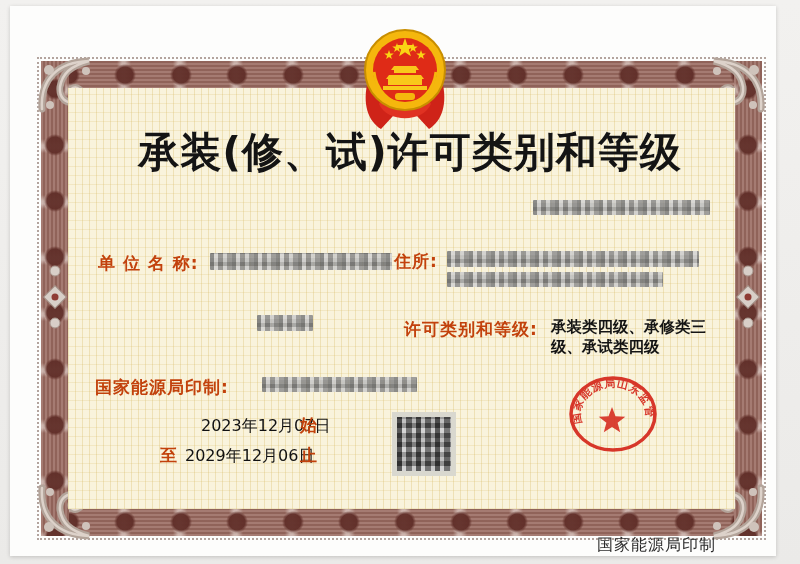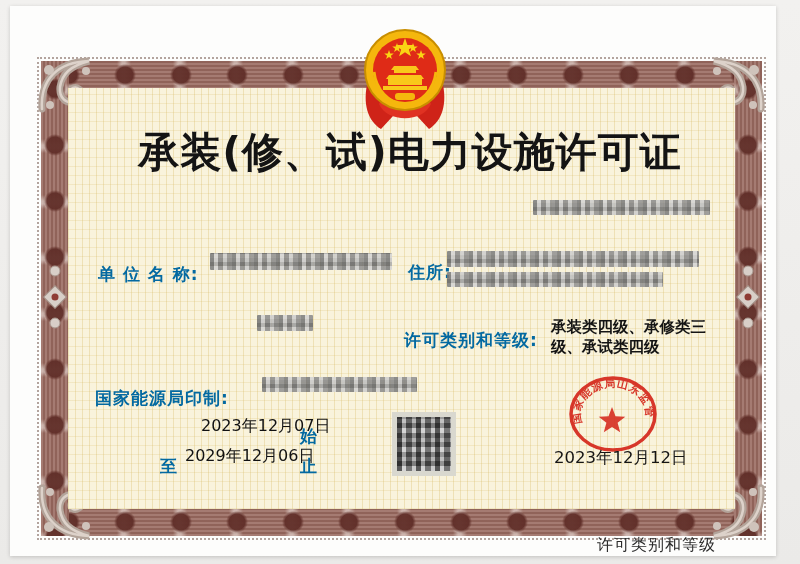--- a/index.html
+++ b/index.html
@@ -44,21 +44,21 @@
   .field-area { position:absolute; left:58px; top:82px; width:667px; height:421px;
     background-color:#f9f3dc;
     background-image:
       repeating-linear-gradient(90deg, rgba(213,182,92,.30) 0 1.5px, rgba(0,0,0,0) 1.5px 7px),
       repeating-linear-gradient(0deg, rgba(213,182,92,.20) 0 1.5px, rgba(0,0,0,0) 1.5px 9px); }
 
   
   .abs { position:absolute; }
   .title { left:110px; top:119px; width:580px; text-align:center;
            font-size:41px; font-weight:bold; color:#141414; letter-spacing:1px; }
-  .lbl { font-size:17px; font-weight:bold; color:#0369a1; letter-spacing:1px;margin-top:11px; }
+  .lbl { font-size:17px; font-weight:bold; color:#c2410c; letter-spacing:1px; }
   .val { font-size:16px; color:#111; }
   .cat-val { left:541px; top:311px; width:164px; font-size:15.5px; font-weight:bold;
              color:#141414; line-height:20px; }
   .footer-print { left:587px; top:529px; font-size:16px; color:#2b2b2b; letter-spacing:1px; }
 
   
   .redact { background-color:#a9a9a9; opacity:.88; border-radius:1px;
     background-image:
       repeating-linear-gradient(90deg, rgba(70,70,70,.55) 0 4px, rgba(255,255,255,.30) 4px 8px, rgba(40,40,40,.35) 8px 13px, rgba(255,255,255,.18) 13px 17px, rgba(90,90,90,.45) 17px 22px),
       repeating-linear-gradient(0deg, rgba(255,255,255,.30) 0 4px, rgba(60,60,60,.28) 4px 8px, rgba(255,255,255,.12) 8px 12px); }
@@ -148,28 +148,28 @@
       <polygon fill="#fad414" points="61,23 62.2,26.4 65.8,26.5 62.9,28.7 63.9,32.1 61,30.1 58.1,32.1 59.1,28.7 56.2,26.5 59.8,26.4"></polygon>
       <polygon fill="#fad414" points="69,30 70.2,33.4 73.8,33.5 70.9,35.7 71.9,39.1 69,37.1 66.1,39.1 67.1,35.7 64.2,33.5 67.8,33.4"></polygon>
       <path d="M39,50 L67,50 L64,46 L42,46 Z" fill="#f9c81a"></path>
       <rect x="42" y="50" width="22" height="3" fill="#f9c81a"></rect>
       <path d="M34,59 L72,59 L69,55 L37,55 Z" fill="#f9c81a"></path>
       <rect x="36" y="59" width="34" height="6" fill="#f9c81a"></rect>
       <rect x="31" y="66" width="44" height="4" fill="#f9c81a"></rect>
       <rect x="43" y="73" width="20" height="7" rx="3" fill="#f5b70d"></rect>
     </svg>
 
-    <div class="abs title">承装(修、试)电力设施许可证</div>
+    <div class="abs title">承装(修、试)许可类别和等级</div>
 
     <div class="abs redact" style="left:523px; top:194px; width:177px; height:15px;"></div>
 
     <div class="abs lbl" style="left:88px; top:246px;">单 位 名 称:</div>
     <div class="abs redact" style="left:200px; top:247px; width:182px; height:17px;"></div>
 
-    <div class="abs lbl" style="left:398px; top:244px;">住所:</div>
+    <div class="abs lbl" style="left:384px; top:244px;">住所:</div>
     <div class="abs redact" style="left:437px; top:245px; width:252px; height:16px;"></div>
     <div class="abs redact" style="left:437px; top:266px; width:216px; height:15px;"></div>
 
     <div class="abs redact" style="left:247px; top:309px; width:56px; height:16px;"></div>
 
     <div class="abs cat-val">承装类四级、承修类三级、承试类四级</div>
     <div class="abs lbl" style="left:394px; top:312px;">许可类别和等级:</div>
 
     <div class="abs lbl" style="left:85px; top:370px;">国家能源局印制:</div>
     <div class="abs redact" style="left:252px; top:371px; width:155px; height:15px;"></div>
@@ -184,18 +184,17 @@
     <div class="abs qr-redact"></div>
 
     <svg class="abs seal-svg" viewBox="0 0 110 96">
       <ellipse cx="55" cy="48" rx="42" ry="36" fill="none" stroke="#d5291d" stroke-width="3.5"></ellipse>
       <path id="sealArc" d="M24,57.2 A33 27 0 1 1 86,57.2" fill="none"></path>
       <text font-size="11" font-weight="bold" fill="#d5291d" letter-spacing="1">
         <textPath href="#sealArc" startOffset="0">国家能源局山东监管办公室</textPath>
       </text>
       <polygon transform="translate(4,-1)" fill="#d5291d" opacity="0.95" points="50,42 53.5,51.2 63.3,51.7 55.6,57.8 58.2,67.3 50,61.9 41.8,67.3 44.4,57.8 36.7,51.7 46.5,51.2"></polygon>
     </svg>
-    <div class="abs issue-date">2023年12月12日</div>
-
-    <div class="abs footer-print">许可类别和等级</div>
+
+    <div class="abs footer-print">国家能源局印制</div>
 
   </div>
 </div>
 
 </body></html>

